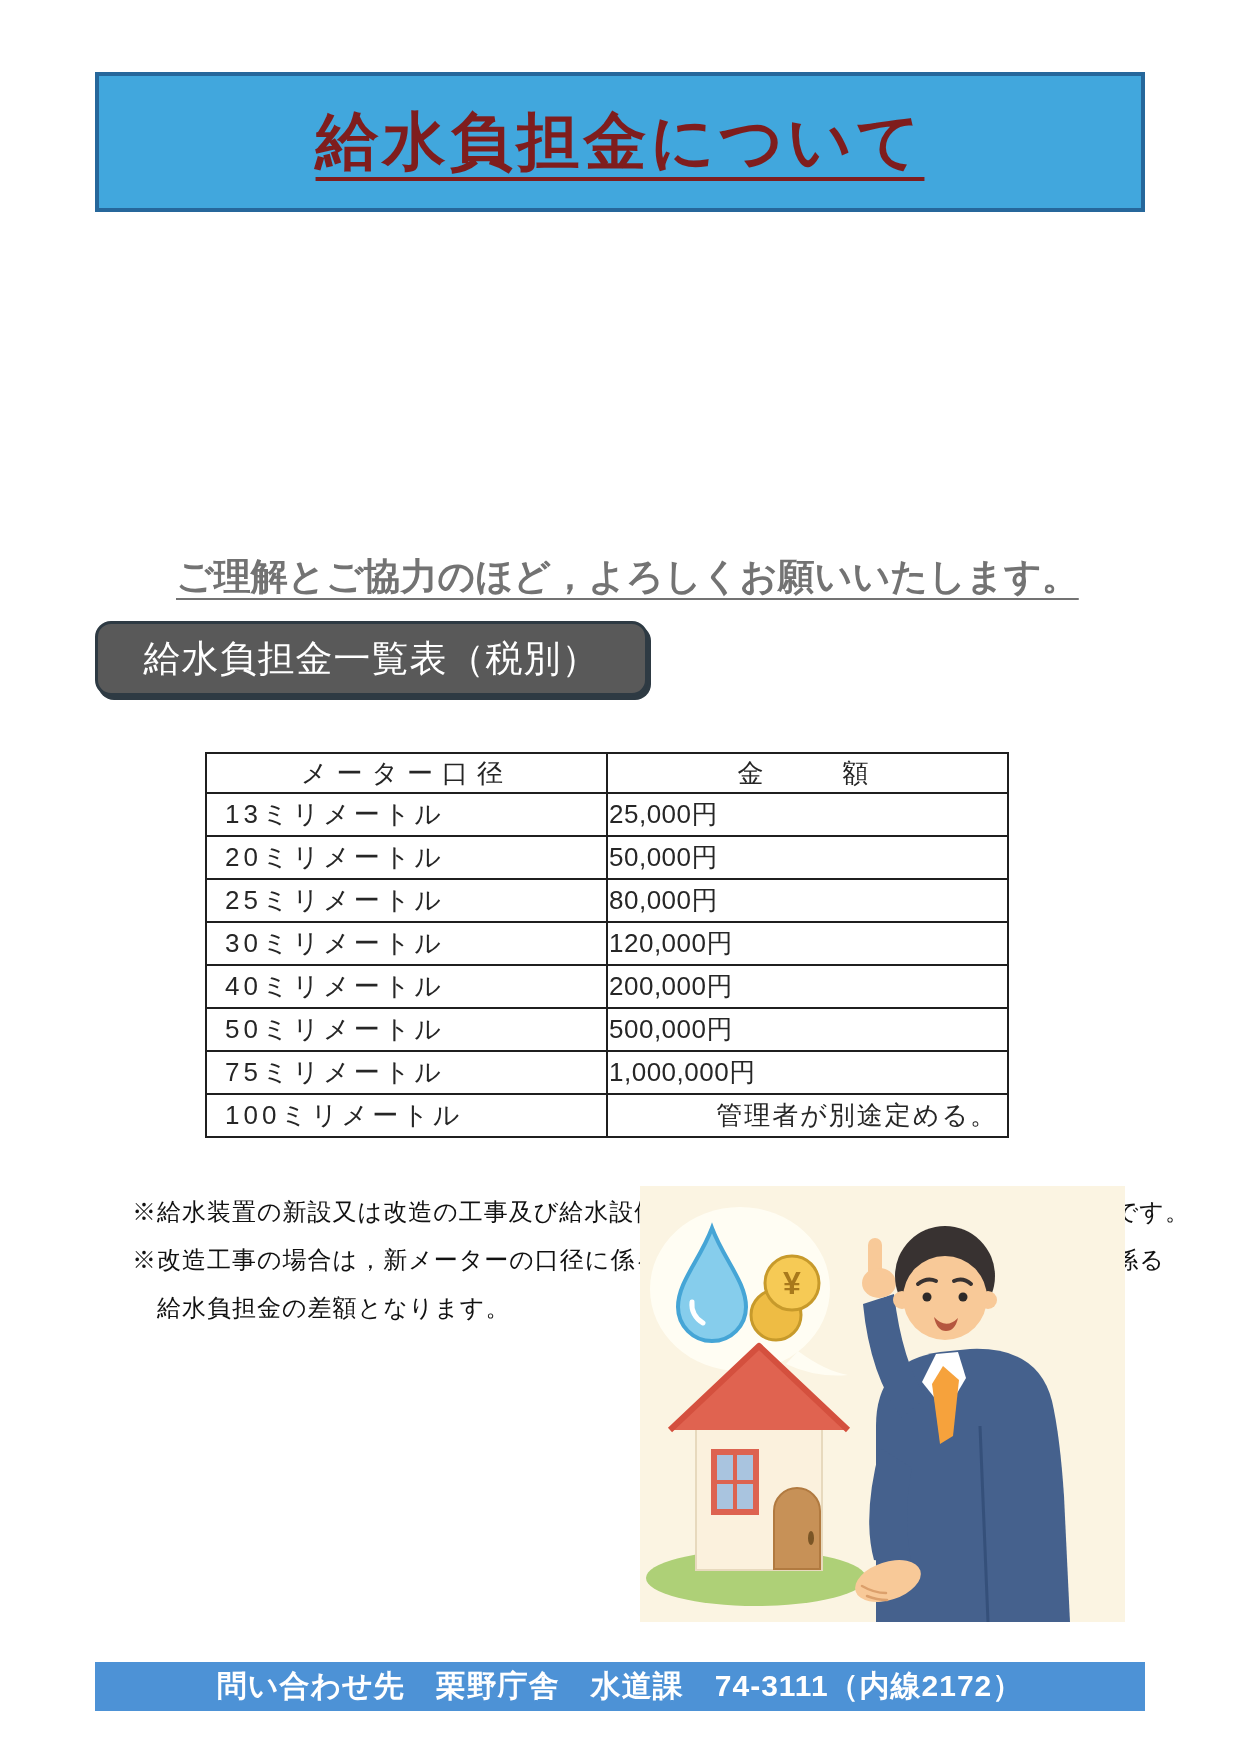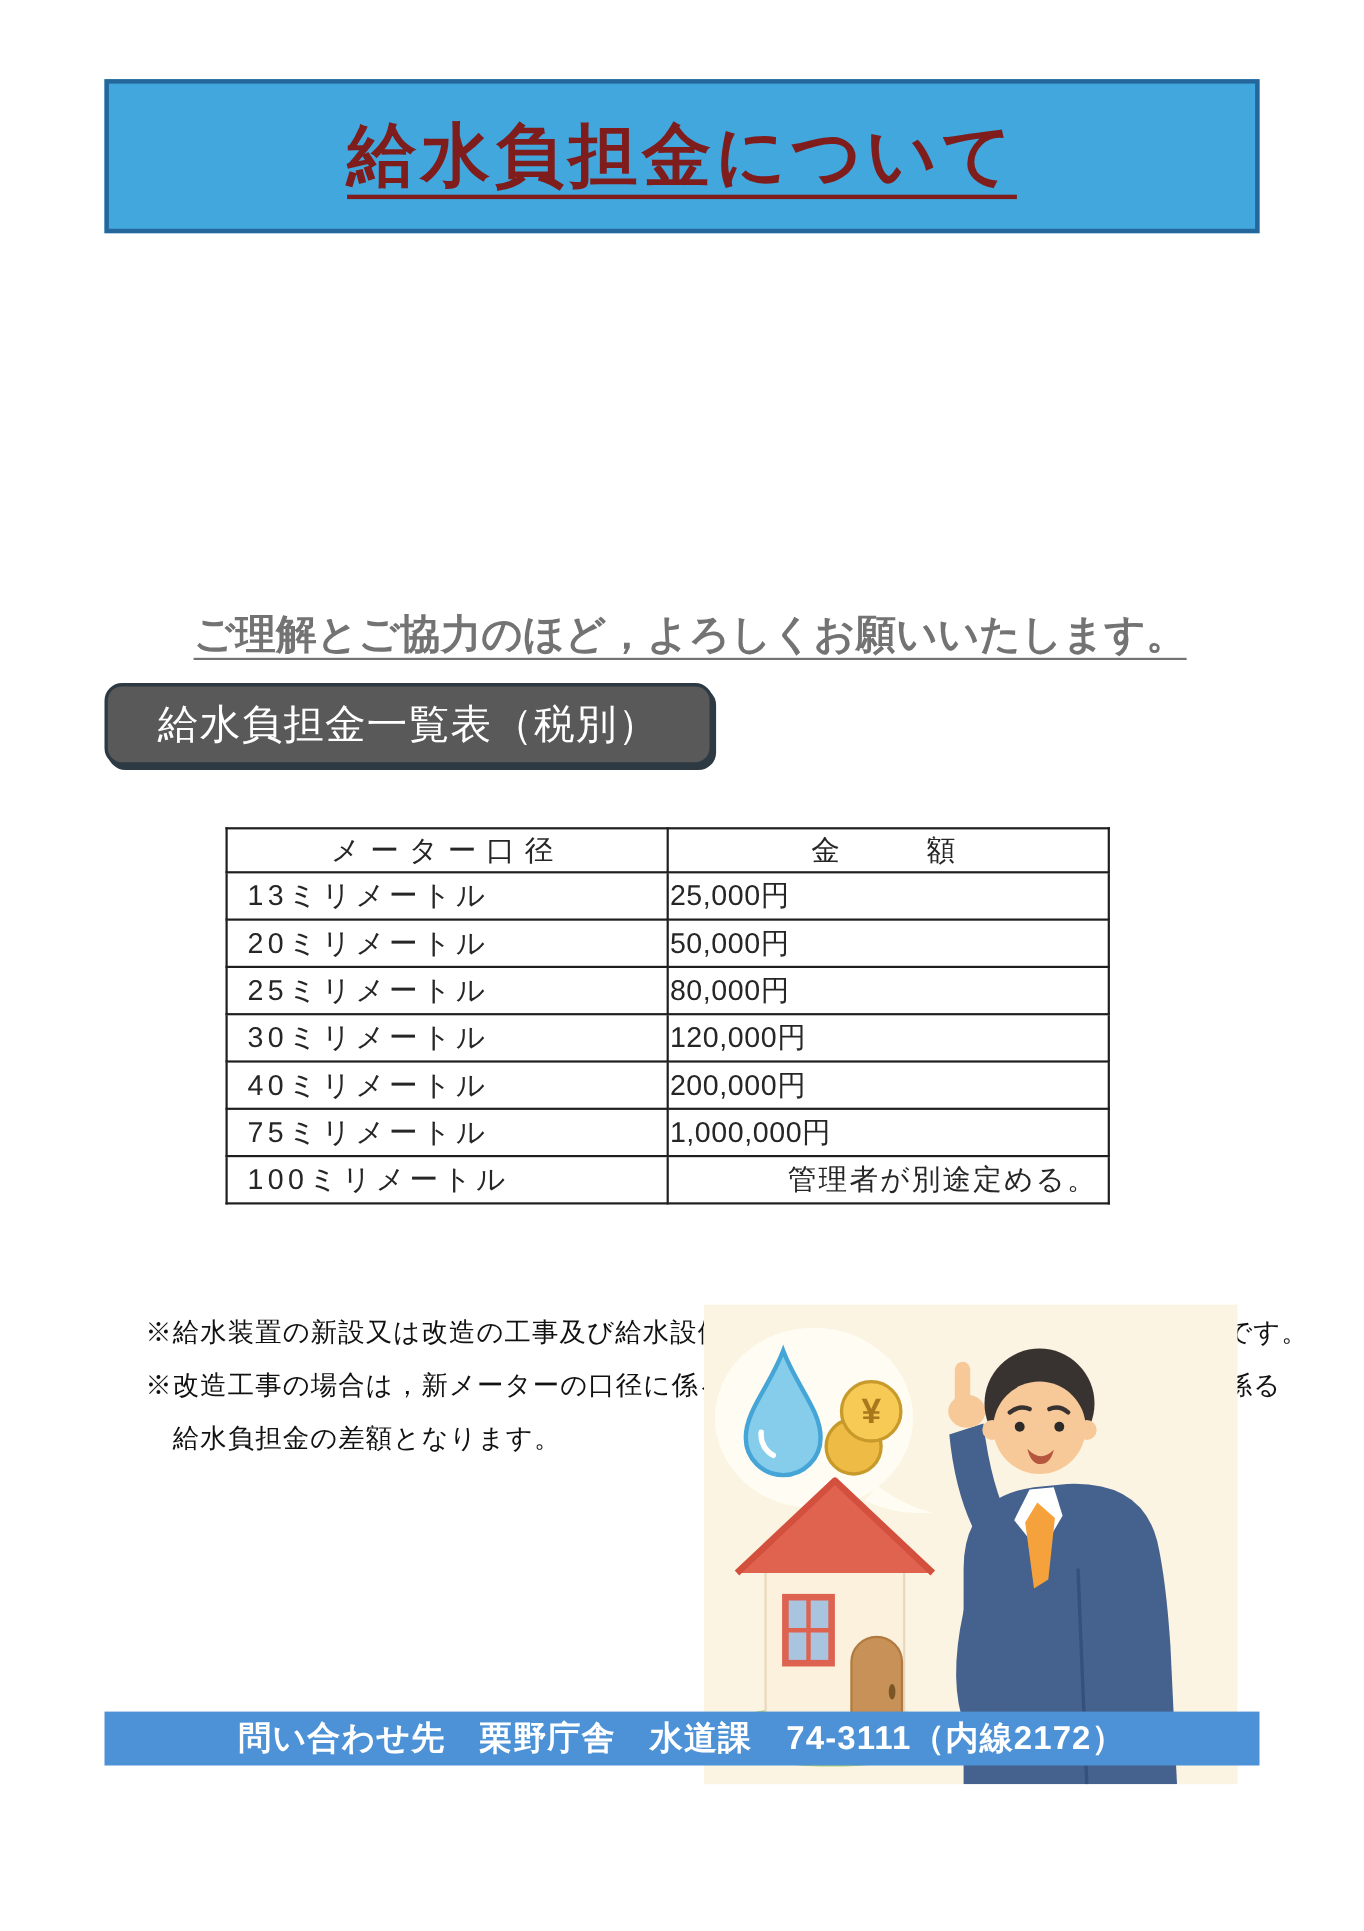--- a/index.html
+++ b/index.html
@@ -57,21 +57,21 @@
     position:absolute;left:132px;top:1188px;width:1050px;
     font-size:24px;color:#111111;line-height:48px;letter-spacing:1px;white-space:nowrap;
   }
   
   .illustration{
     position:absolute;left:640px;top:1186px;width:485px;height:436px;
     background:#fbf4e2;
   }
   
   .footer{
-    position:absolute;left:95px;top:1556px;width:1050px;height:49px;
+    position:absolute;left:95px;top:1662px;width:1050px;height:49px;
     background:#4d92d6;display:flex;align-items:center;justify-content:center;
   }
   .footer span{
     color:#ffffff;font-size:30px;font-weight:bold;letter-spacing:1px;white-space:nowrap;
   }
 </style>
 </head>
 <body>
 
 <div class="page">
@@ -107,20 +107,24 @@
         <td class="dia">25ミリメートル</td>
         <td class="amt">80,000円</td>
       </tr>
       <tr>
         <td class="dia">30ミリメートル</td>
         <td class="amt">120,000円</td>
       </tr>
       <tr>
         <td class="dia">40ミリメートル</td>
         <td class="amt">200,000円</td>
+      </tr>
+      <tr>
+        <td class="dia">50ミリメートル</td>
+        <td class="amt">500,000円</td>
       </tr>
       <tr>
         <td class="dia">75ミリメートル</td>
         <td class="amt">1,000,000円</td>
       </tr>
       <tr>
         <td class="dia">100ミリメートル</td>
         <td class="amt left">管理者が別途定める。</td>
       </tr>
     </tbody>

